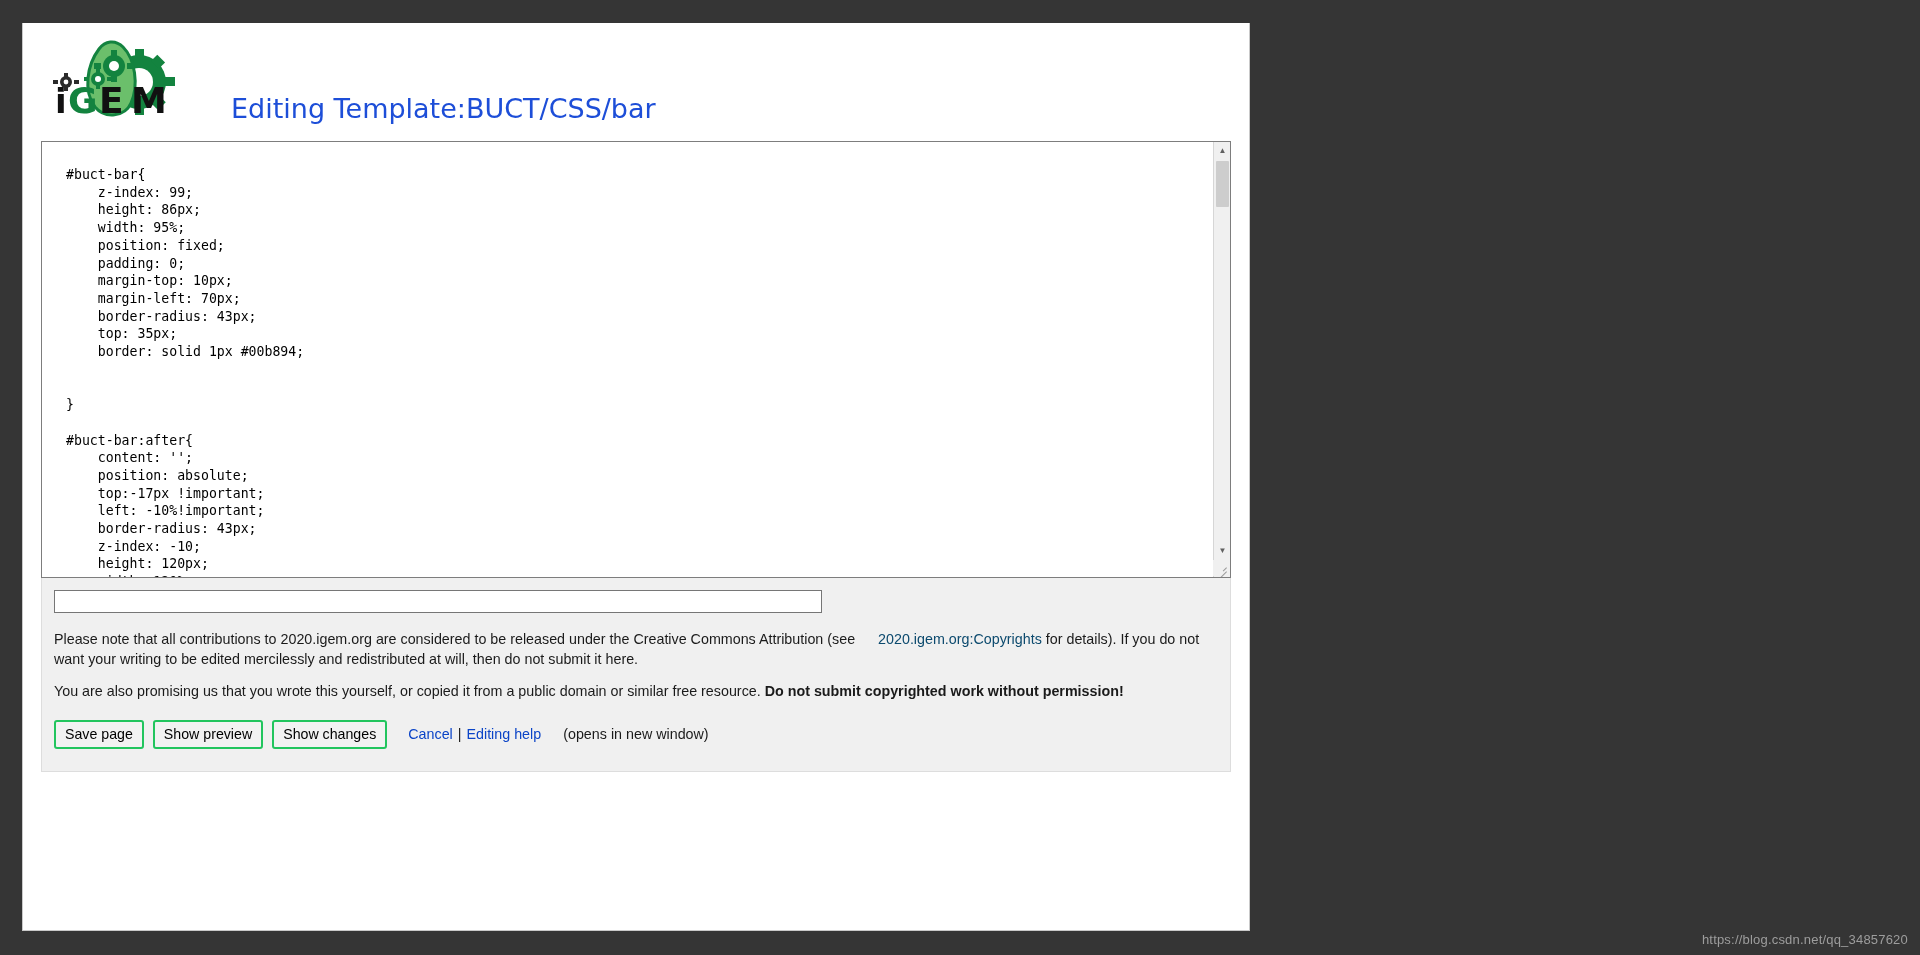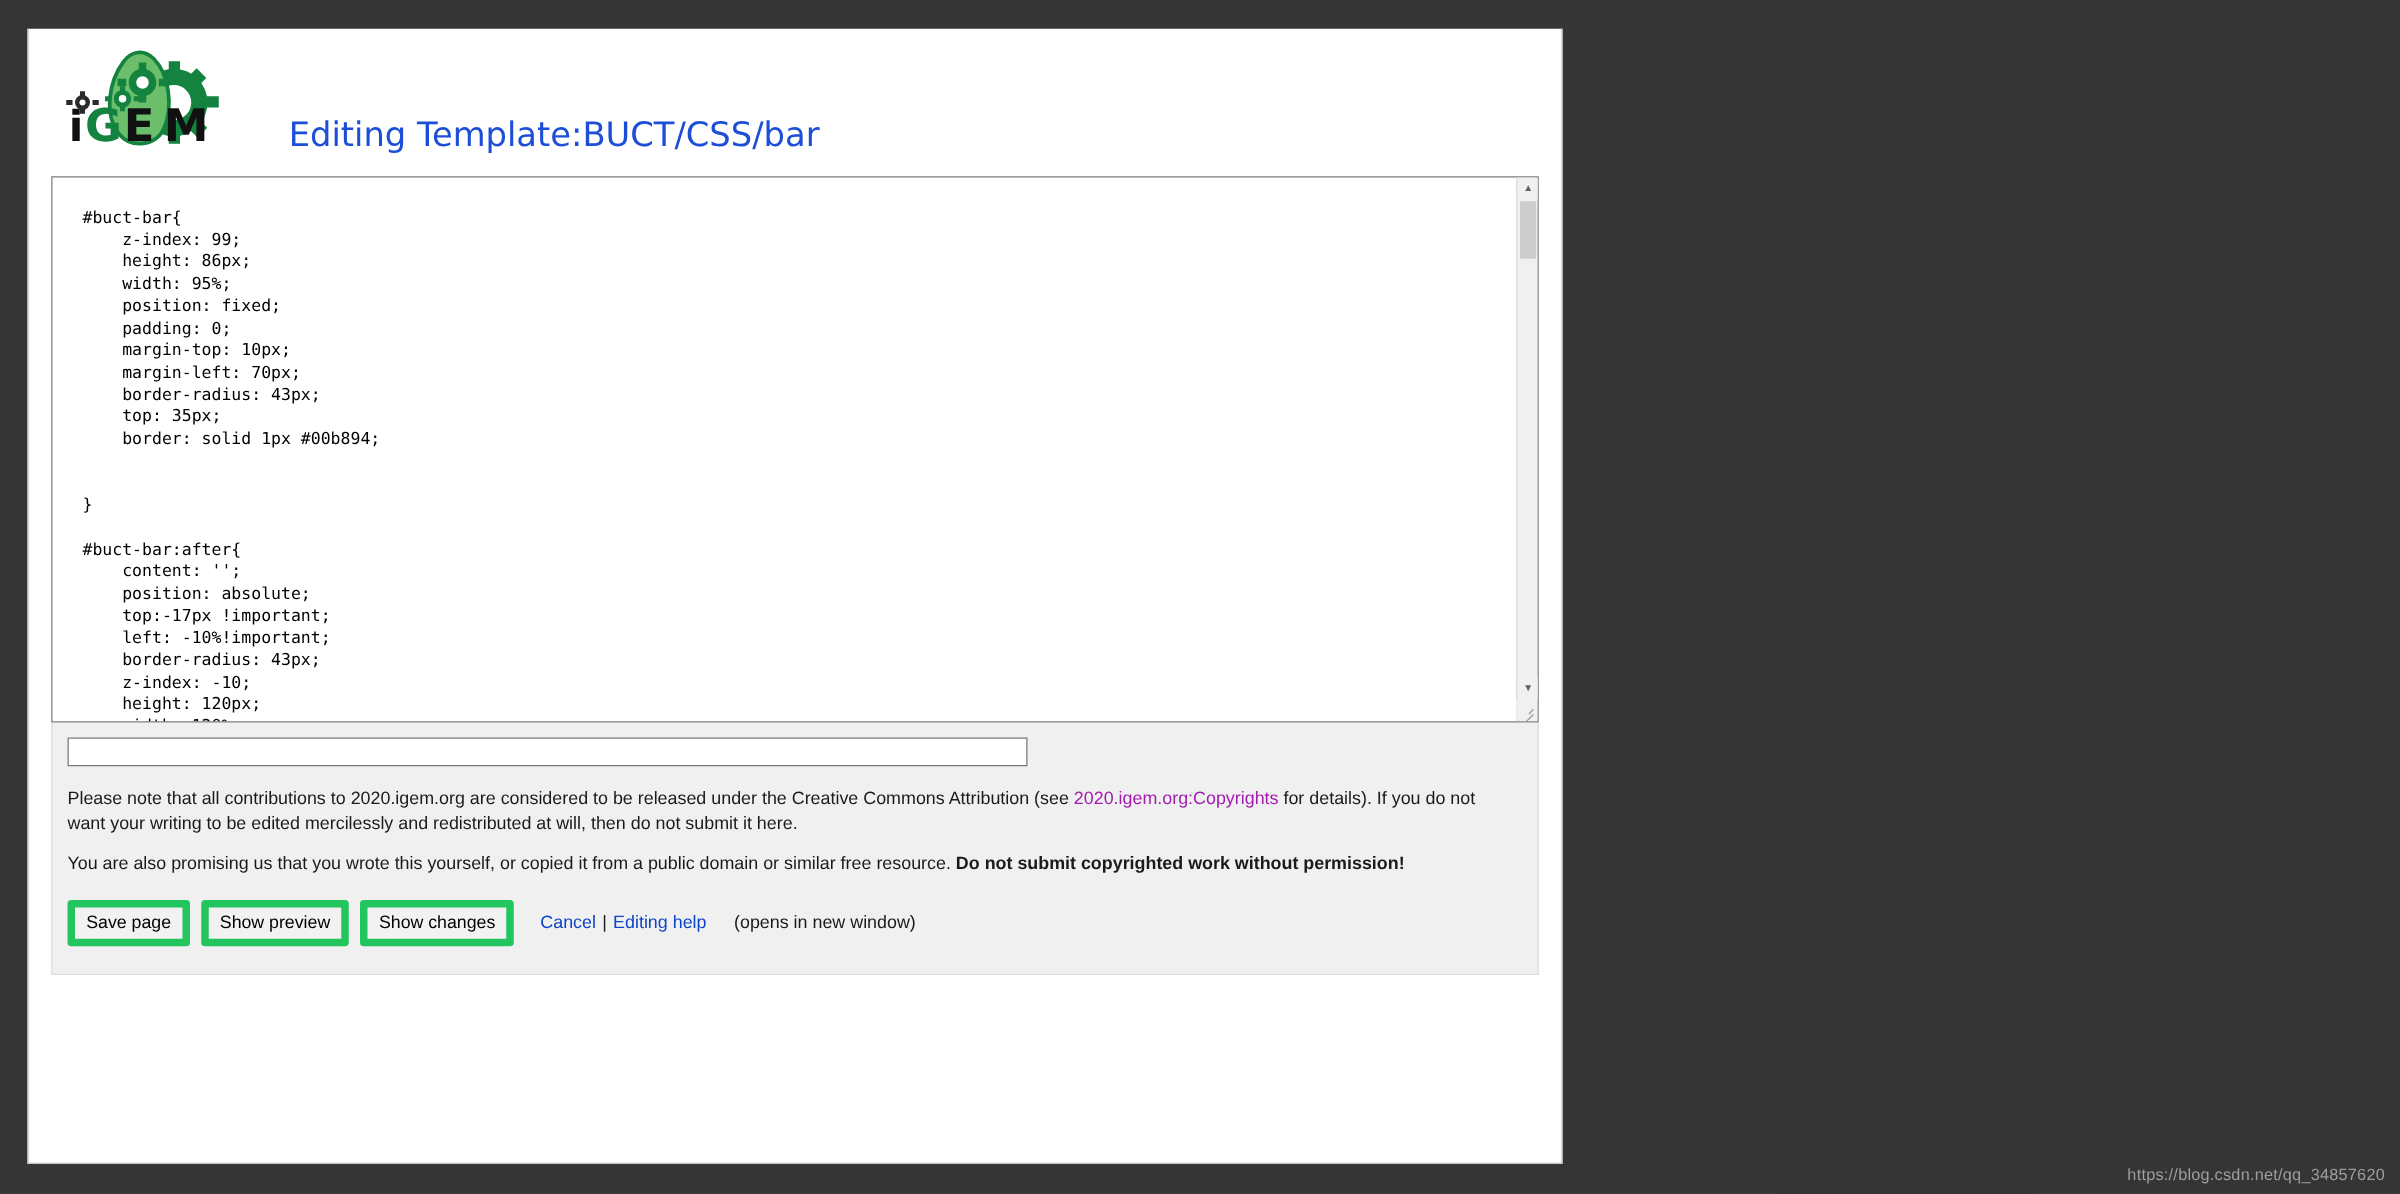--- a/index.html
+++ b/index.html
@@ -215,36 +215,36 @@
   .checkline .sp { display: inline-block; width: 24px; }
 
   .legal {
     margin-top: 17px;
     font-size: 14.3px;
     line-height: 19.6px;
     color: #1a1a1a;
     width: 1160px;
     font-family: "Liberation Sans", sans-serif;
   }
-  .legal a { color: #a21caf; text-decoration: none; }
+  .legal a { color: #0c4a6e; text-decoration: none; margin-left: 19px; }
   .legal b { font-weight: bold; }
   .legal p { margin: 0; }
   .legal p + p { margin-top: 13px; }
 
   .buttons-row {
     margin-top: 18px;
     display: flex;
     align-items: center;
   }
   .btn {
     font-family: "Liberation Sans", sans-serif;
     font-size: 14.2px;
     color: #000;
     background: #f2f2f2;
-    border: 6px solid #22c55e;
+    border: 2px solid #22c55e;
     border-radius: 3px;
     padding: 4px 9px 5px 9px;
     margin-right: 9px;
     cursor: pointer;
     line-height: 16px;
   }
   .linklike {
     color: #0b44c7;
     font-size: 14.3px;
     text-decoration: none;

